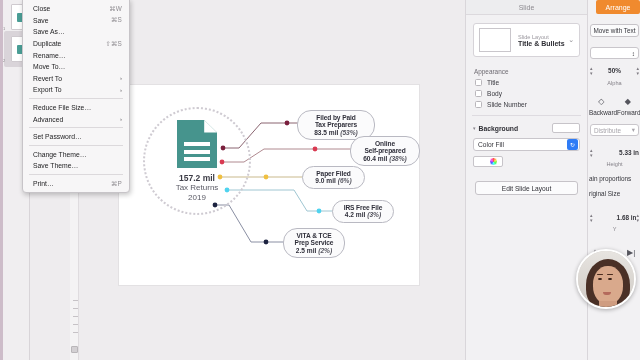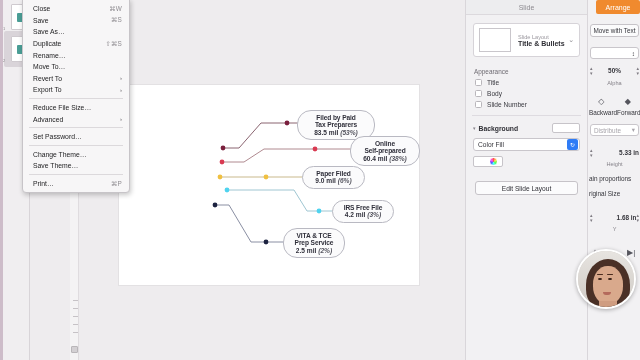--- a/index.html
+++ b/index.html
@@ -262,20 +262,34 @@
 
           <path d="M108 105 L175 105 L188 126 L215 126" fill="none" stroke="#9fc6d2" stroke-width="1"></path>
           <circle cx="108" cy="105" r="2.4" fill="#4fd3ef"></circle>
           <circle cx="200" cy="126" r="2.4" fill="#4fd3ef"></circle>
 
           <path d="M96 120 L110 120 L132 157 L166 157" fill="none" stroke="#8a8fa3" stroke-width="1"></path>
           <circle cx="96" cy="120" r="2.4" fill="#1c2340"></circle>
           <circle cx="147" cy="157" r="2.4" fill="#1c2340"></circle>
         </svg>
 
+        <div class="hub">
+          <div class="hub-icon">
+            <div class="page"></div>
+            <div class="fold"></div>
+            <div class="line l1"></div>
+            <div class="line l2"></div>
+            <div class="line l3"></div>
+          </div>
+          <div class="hub-label">
+            <div class="big">157.2 mil</div>
+            <div class="sm">Tax Returns</div>
+            <div class="sm">2019</div>
+          </div>
+        </div>
 
         <div class="node" style="left:178px; top:25px; width:78px;">
           <div class="t">Filed by Paid</div>
           <div class="t">Tax Preparers</div>
           <div class="v"><span>83.5 mil</span> <i>(53%)</i></div>
         </div>
 
         <div class="node" style="left:231px; top:51px; width:70px;">
           <div class="t">Online</div>
           <div class="t">Self-prepared</div>

